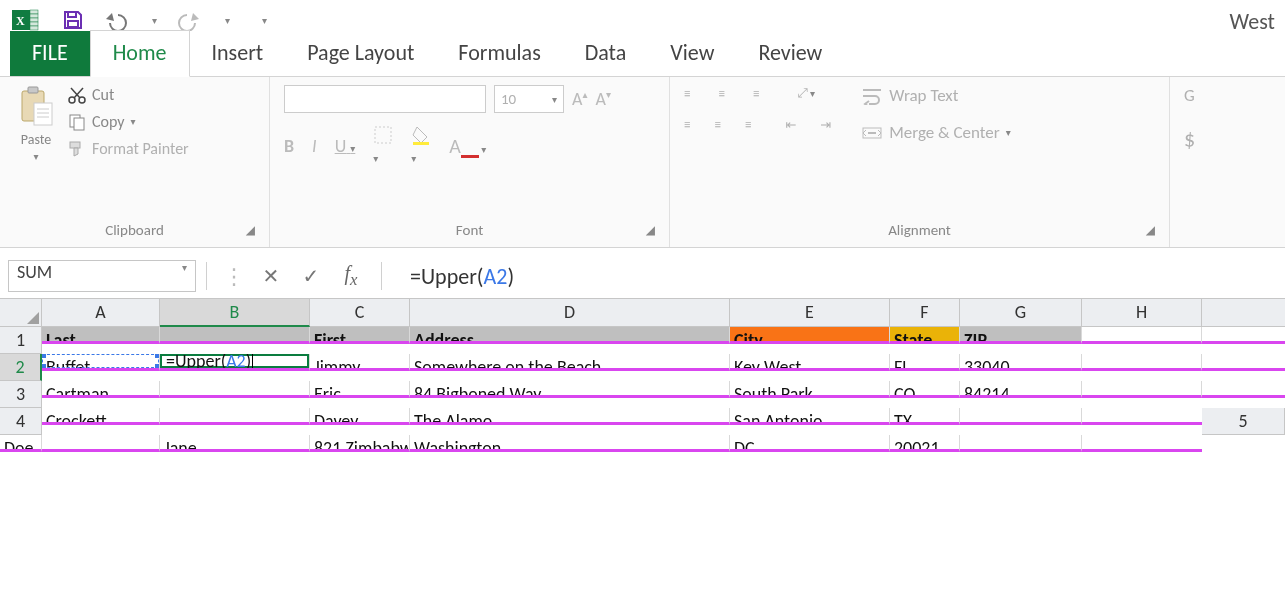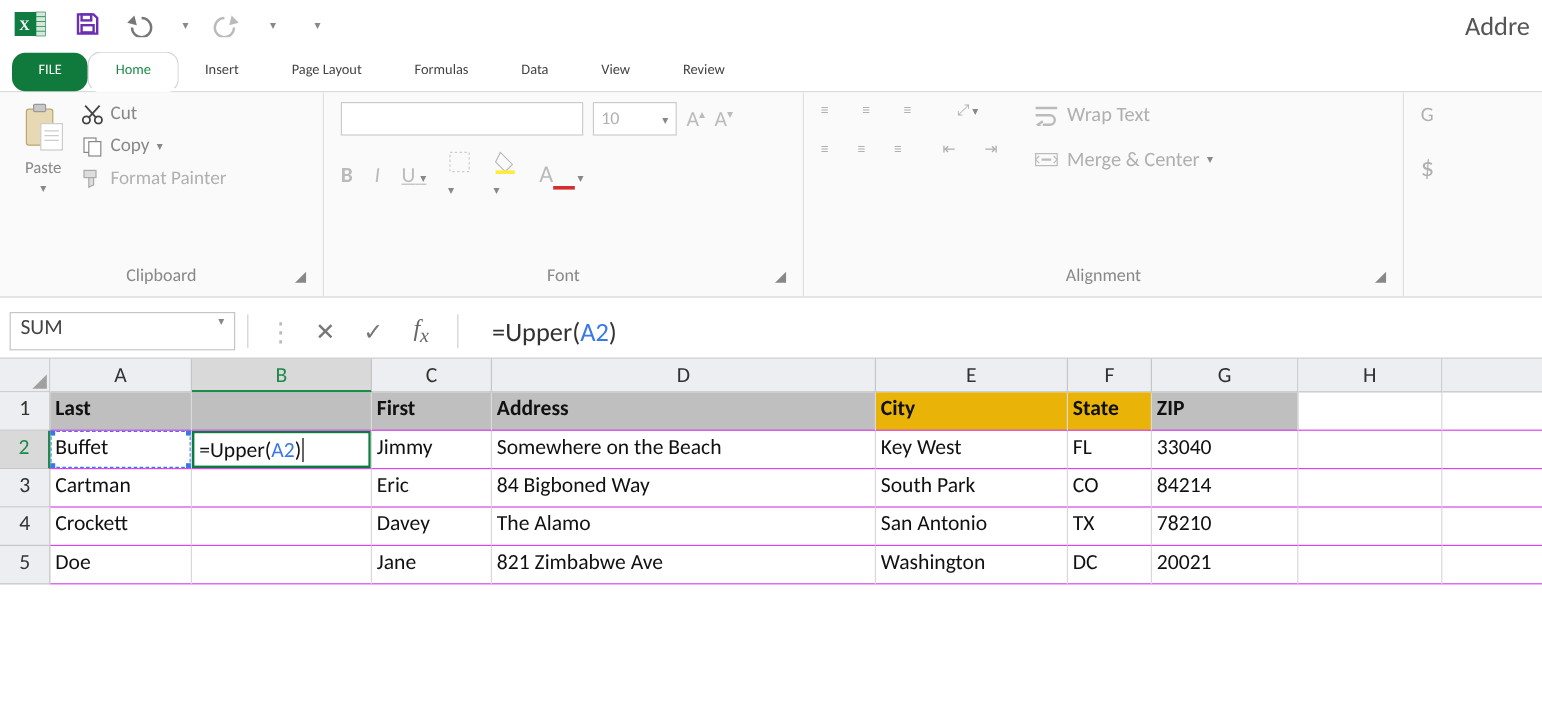--- a/index.html
+++ b/index.html
@@ -37,25 +37,24 @@
     height: 36px;
     display: flex;
     align-items: flex-end;
     border-bottom: 1px solid #d4d4d4;
     background:#fff;
     padding-left: 10px;
     gap: 0;
   }
   .tab {
     padding: 8px 22px 10px 22px;
-    font-size: 12px;
+    font-size: 22px;
     color: #444;
     cursor: pointer;
     position: relative;
-    border-radius: 11px;
   }
   .tab.file {
     background: #0f7a3c;
     color: #fff;
     font-weight: 400;
     border: none;
   }
   .tab.active {
     color: #1f8a4a;
     background: #fff;
@@ -164,23 +163,23 @@
     text-align:center;
     font-size:18px;
     color:#333;
     line-height:26px;
   }
   .row-h { text-align:center; }
   .col-h.sel { background:#d9d9d9; border-bottom:2px solid #1f8a4a; color:#1f8a4a; font-weight:500;}
   .row-h.sel { background:#d9d9d9; border-right:2px solid #1f8a4a; color:#1f8a4a; font-weight:500;}
   .cell {
     border-right:1px solid #d9d9d9;
-    border-bottom:1px solid #d946ef;
+    border-bottom:3px solid #d946ef;
     padding: 2px 4px;
-    height: 32px;
+    height: 17px;
     box-sizing:border-box;
     white-space:nowrap;
     overflow:hidden;
   }
   .num { padding-right:6px;}
   .ref-cell {
     position:relative;
   }
   .ref-cell::before{
     content:"";
@@ -243,21 +242,21 @@
     <span class="caret">▾</span>
     <span>
       <svg width="28" height="22" viewBox="0 0 28 22">
           <path d="M10 6 a8 8 0 1 0 8 8" fill="none" stroke="#bbb" stroke-width="2"></path>
           <path d="M22 10 L16 4 L14 12 Z" fill="#bbb"></path>
         </svg>
     </span>
     <span class="caret muted">▾</span>
     <span class="caret" style="margin-left:12px;">▾</span>
   </div>
-  <div class="title-text">Addre</div>
+  <div class="title-text">West</div>
 </div>
 
 <div class="tabs">
   <div class="tab file">FILE</div>
   <div class="tab active">Home</div>
   <div class="tab">Insert</div>
   <div class="tab">Page Layout</div>
   <div class="tab">Formulas</div>
   <div class="tab">Data</div>
   <div class="tab">View</div>
@@ -430,21 +429,21 @@
   <div class="col-h">F</div>
   <div class="col-h">G</div>
   <div class="col-h">H</div>
   <div class="col-h" style="border-right:none;"></div>
 
   <div class="row-h">1</div>
   <div class="cell header-row" style="background:#bfbfbf;font-weight:700;">Last</div>
   <div class="cell" style="background:#bfbfbf;font-weight:700;"></div>
   <div class="cell" style="background:#bfbfbf;font-weight:700;">First</div>
   <div class="cell" style="background:#bfbfbf;font-weight:700;">Address</div>
-  <div class="cell" style="background:#eab308;font-weight:700;">City</div>
+  <div class="cell" style="background:#f97316;font-weight:700;">City</div>
   <div class="cell" style="background:#eab308;font-weight:700;">State</div>
   <div class="cell" style="background:#bfbfbf;font-weight:700;">ZIP</div>
   <div class="cell"></div>
   <div class="cell" style="border-right:none;"></div>
 
   <div class="row-h sel">2</div>
   <div class="cell ref-cell">
     <span>Buffet</span>
     <span class="ref-handle rh1"></span><span class="ref-handle rh2"></span><span class="ref-handle rh3"></span><span class="ref-handle rh4"></span>
   </div>
@@ -475,21 +474,20 @@
   <div class="cell"></div>
   <div class="cell" style="border-right:none;"></div>
 
   <div class="row-h">4</div>
   <div class="cell">Crockett</div>
   <div class="cell"></div>
   <div class="cell">Davey</div>
   <div class="cell">The Alamo</div>
   <div class="cell">San Antonio</div>
   <div class="cell">TX</div>
-  <div class="cell num">78210</div>
   <div class="cell"></div>
   <div class="cell" style="border-right:none;"></div>
 
   <div class="row-h">5</div>
   <div class="cell">Doe</div>
   <div class="cell"></div>
   <div class="cell">Jane</div>
   <div class="cell">821 Zimbabwe Ave</div>
   <div class="cell">Washington</div>
   <div class="cell">DC</div>

